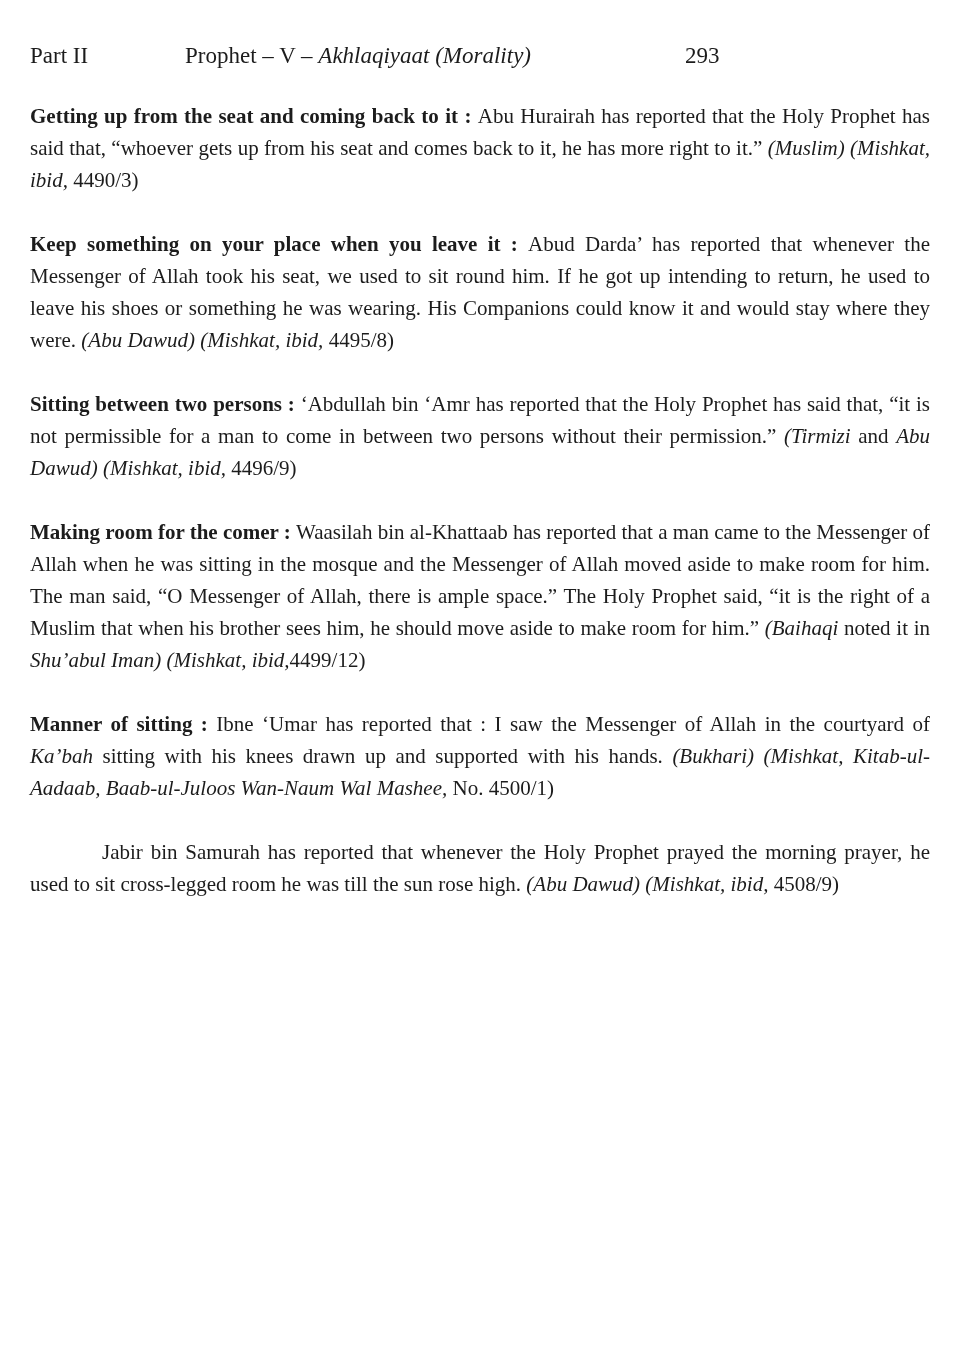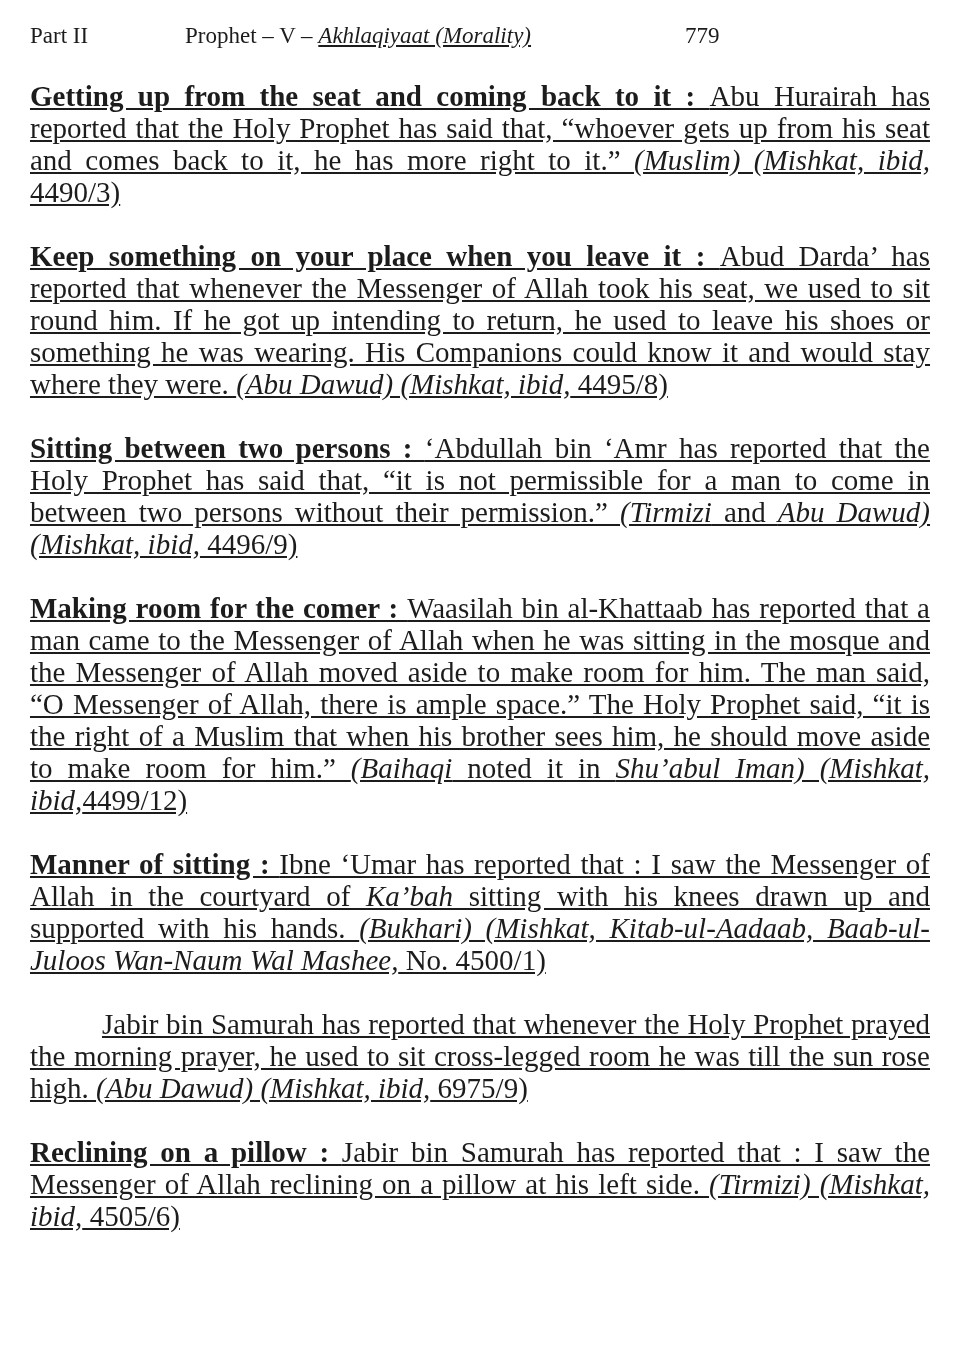--- a/index.html
+++ b/index.html
@@ -8,62 +8,60 @@
     width: 960px;
     height: 1353px;
     font-family: "Liberation Serif", "DejaVu Serif", serif;
     color: #1c1c1c;
     overflow: hidden;
   }
   .page {
     position: relative;
     width: 960px;
     height: 1353px;
-    padding: 20px 30px 0 30px;
+    padding: 40px 30px 0 30px;
     background: #ffffff;
   }
   .header {
     position: relative;
     height: 32px;
     margin-bottom: 28px;
     font-size: 23px;
     line-height: 32px;
     white-space: nowrap;
   }
   .h-part   { position: absolute; left: 0px;   top: 0; }
   .h-section{ position: absolute; left: 155px; top: 0; }
   .h-page   { position: absolute; left: 655px; top: 0; }
-  .i { font-style: italic; text-decoration: underline; }
+  .i { font-style: italic; }
   .content {
     width: 900px;
-    font-size: 29px;
+    font-size: 21px;
     line-height: 32px;
     text-align: justify;
-    text-decoration: underline;
   }
   .content p { margin: 0 0 32px 0; }
   .content p.indented { text-indent: 72px; }
   .seg-bold   { font-weight: bold; }
   .seg-italic { font-style: italic; }
   .seg-normal { }
 </style>
 </head>
 <body>
 
 <div class="page">
 
   <div class="header">
     <span class="h-part">Part II</span>
     <span class="h-section"><span>Prophet – V – </span><span class="i">Akhlaqiyaat (Morality)</span></span>
-    <span class="h-page">779</span>
+    <span class="h-page">293</span>
   </div>
 
   <div class="content">
     <p><span class="seg-bold">Getting up from the seat and coming back to it : </span><span class="seg-normal">Abu Hurairah has reported that the Holy Prophet has said that, “whoever gets up from his seat and comes back to it, he has more right to it.” </span><span class="seg-italic">(Muslim) (Mishkat, ibid,</span><span class="seg-normal"> 4490/3)</span></p>
     <p><span class="seg-bold">Keep something on your place when you leave it : </span><span class="seg-normal">Abud Darda’ has reported that whenever the Messenger of Allah took his seat, we used to sit round him. If he got up intending to return, he used to leave his shoes or something he was wearing. His Companions could know it and would stay where they were. </span><span class="seg-italic">(Abu Dawud) (Mishkat, ibid,</span><span class="seg-normal"> 4495/8)</span></p>
     <p><span class="seg-bold">Sitting between two persons : </span><span class="seg-normal">‘Abdullah bin ‘Amr has reported that the Holy Prophet has said that, “it is not permissible for a man to come in between two persons without their permission.” </span><span class="seg-italic">(Tirmizi</span><span class="seg-normal"> and </span><span class="seg-italic">Abu Dawud) (Mishkat, ibid,</span><span class="seg-normal"> 4496/9)</span></p>
     <p><span class="seg-bold">Making room for the comer : </span><span class="seg-normal">Waasilah bin al-Khattaab  has reported that a man came to the Messenger of Allah when he was sitting in the mosque and the Messenger of Allah moved aside to make room for him. The man said, “O Messenger of Allah, there is ample space.” The Holy Prophet said, “it is the right of a Muslim that when his brother sees him, he should move aside to make room for him.” </span><span class="seg-italic">(Baihaqi</span><span class="seg-normal"> noted it in </span><span class="seg-italic">Shu’abul Iman) (Mishkat, ibid,</span><span class="seg-normal">4499/12)</span></p>
     <p><span class="seg-bold">Manner of sitting : </span><span class="seg-normal">Ibne ‘Umar has reported that : I saw the Messenger of Allah in the courtyard of </span><span class="seg-italic">Ka’bah</span><span class="seg-normal"> sitting with his knees drawn up and supported with his hands. </span><span class="seg-italic">(Bukhari) (Mishkat, Kitab-ul-Aadaab, Baab-ul-Juloos Wan-Naum Wal Mashee,</span><span class="seg-normal"> No. 4500/1)</span></p>
-    <p class="indented"><span class="seg-normal">Jabir bin Samurah has reported that whenever the Holy Prophet prayed the morning prayer, he used to sit cross-legged room he was till the sun rose high. </span><span class="seg-italic">(Abu Dawud) (Mishkat, ibid,</span><span class="seg-normal"> 6975/9)</span></p>
-    <p><span class="seg-bold">Reclining on a pillow : </span><span class="seg-normal">Jabir bin Samurah has reported that : I saw the Messenger of Allah reclining on a pillow at his left side. </span><span class="seg-italic">(Tirmizi) (Mishkat, ibid,</span><span class="seg-normal"> 4505/6)</span></p>
+    <p class="indented"><span class="seg-normal">Jabir bin Samurah has reported that whenever the Holy Prophet prayed the morning prayer, he used to sit cross-legged room he was till the sun rose high. </span><span class="seg-italic">(Abu Dawud) (Mishkat, ibid,</span><span class="seg-normal"> 4508/9)</span></p>
   </div>
 
 </div>
 
 </body></html>

